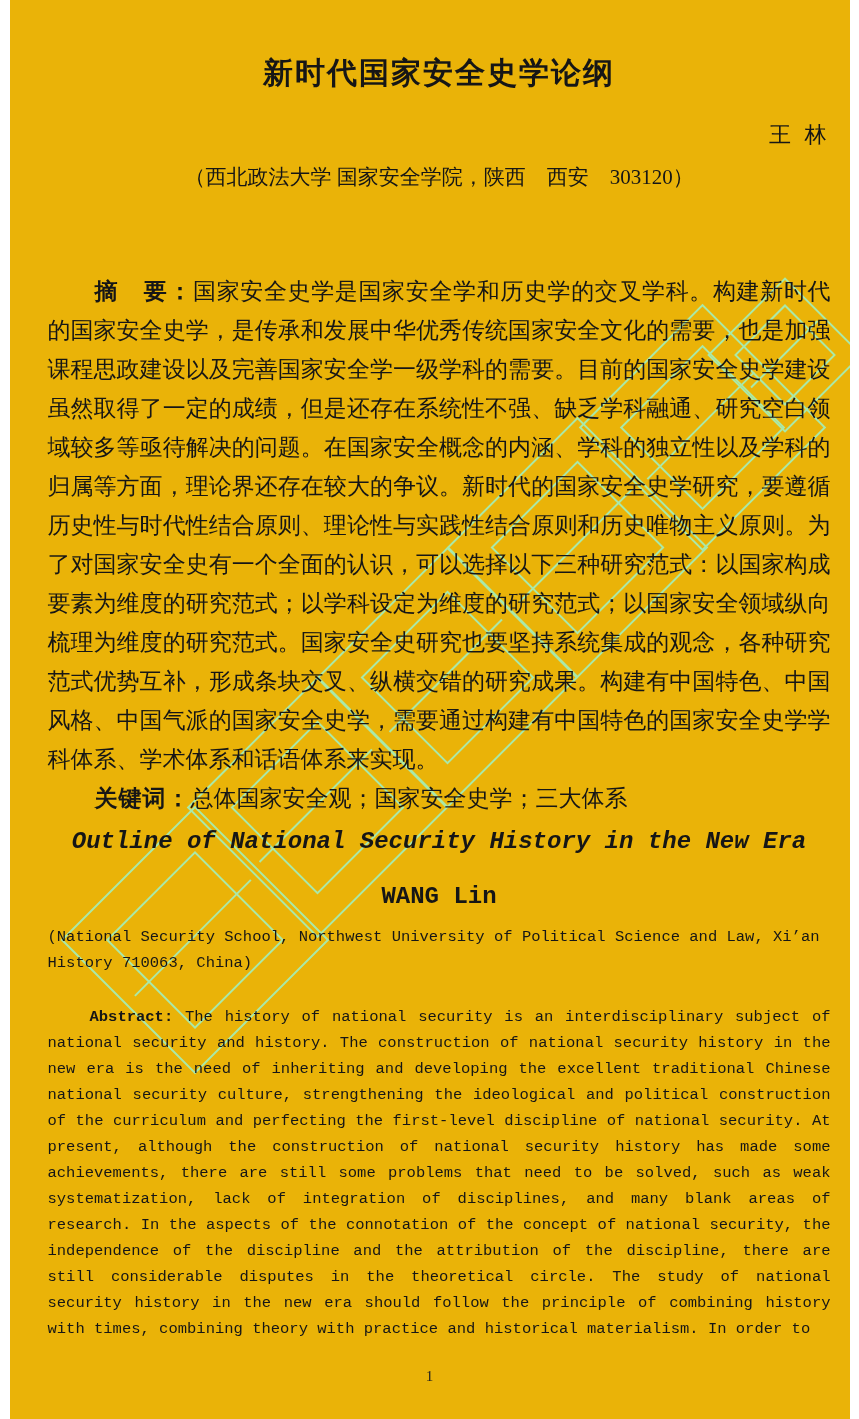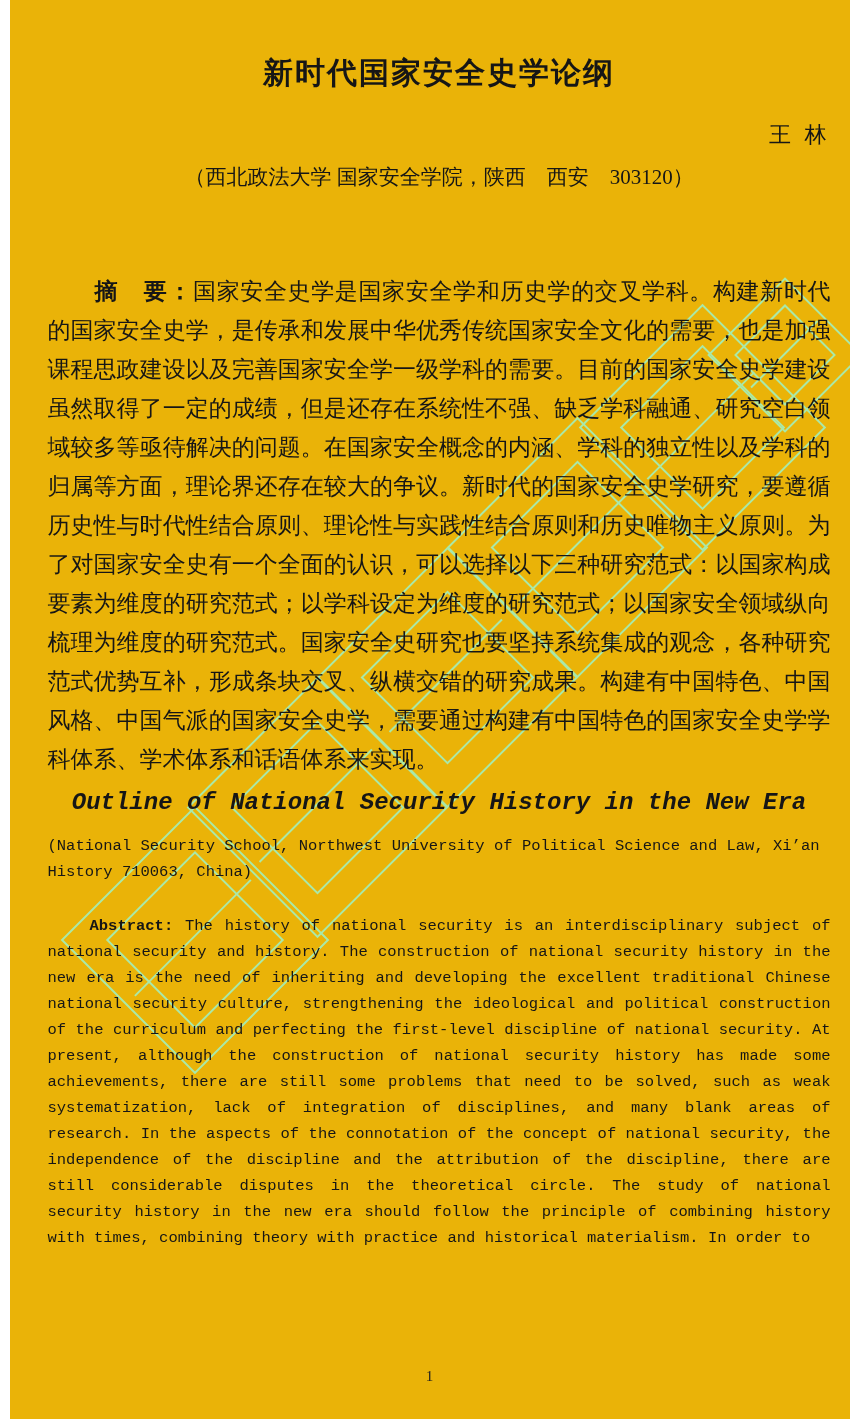--- a/index.html
+++ b/index.html
@@ -155,23 +155,25 @@
   <div class="content">
 
     <h1 class="title-cn">新时代国家安全史学论纲</h1>
 
     <p class="author-cn">王 林</p>
 
     <p class="affil-cn">（西北政法大学 国家安全学院，陕西　西安　303120）</p>
 
     <p class="abstract-cn"><span class="label-cn">摘　要：</span><span>国家安全史学是国家安全学和历史学的交叉学科。构建新时代的国家安全史学，是传承和发展中华优秀传统国家安全文化的需要，也是加强课程思政建设以及完善国家安全学一级学科的需要。目前的国家安全史学建设虽然取得了一定的成绩，但是还存在系统性不强、缺乏学科融通、研究空白领域较多等亟待解决的问题。在国家安全概念的内涵、学科的独立性以及学科的归属等方面，理论界还存在较大的争议。新时代的国家安全史学研究，要遵循历史性与时代性结合原则、理论性与实践性结合原则和历史唯物主义原则。为了对国家安全史有一个全面的认识，可以选择以下三种研究范式：以国家构成要素为维度的研究范式；以学科设定为维度的研究范式；以国家安全领域纵向梳理为维度的研究范式。国家安全史研究也要坚持系统集成的观念，各种研究范式优势互补，形成条块交叉、纵横交错的研究成果。构建有中国特色、中国风格、中国气派的国家安全史学，需要通过构建有中国特色的国家安全史学学科体系、学术体系和话语体系来实现。</span></p>
 
+    <p class="keywords-line"><span class="label-cn">关键词：</span><span>总体国家安全观；国家安全史学；三大体系</span></p>
 
     <h2 class="title-en">Outline of National Security History in the New Era</h2>
 
+    <p class="author-en">WANG Lin</p>
 
     <p class="affil-en">(National Security School, Northwest University of Political Science and Law, Xi’an History 710063, China)</p>
 
     <p class="abstract-en"><span class="label-en">Abstract:</span><span> </span><span>The history of national security is an interdisciplinary subject of national security and history. The construction of national security history in the new era is the need of inheriting and developing the excellent traditional Chinese national security culture, strengthening the ideological and political construction of the curriculum and perfecting the first-level discipline of national security. At present, although the construction of national security history has made some achievements, there are still some problems that need to be solved, such as weak systematization, lack of integration of disciplines, and many blank areas of research. In the aspects of the connotation of the concept of national security, the independence of the discipline and the attribution of the discipline, there are still considerable disputes in the theoretical circle. The study of national security history in the new era should follow the principle of combining history with times, combining theory with practice and historical materialism. In order to</span></p>
 
   </div>
 
   <div class="page-number">1</div>
 
 </div>

